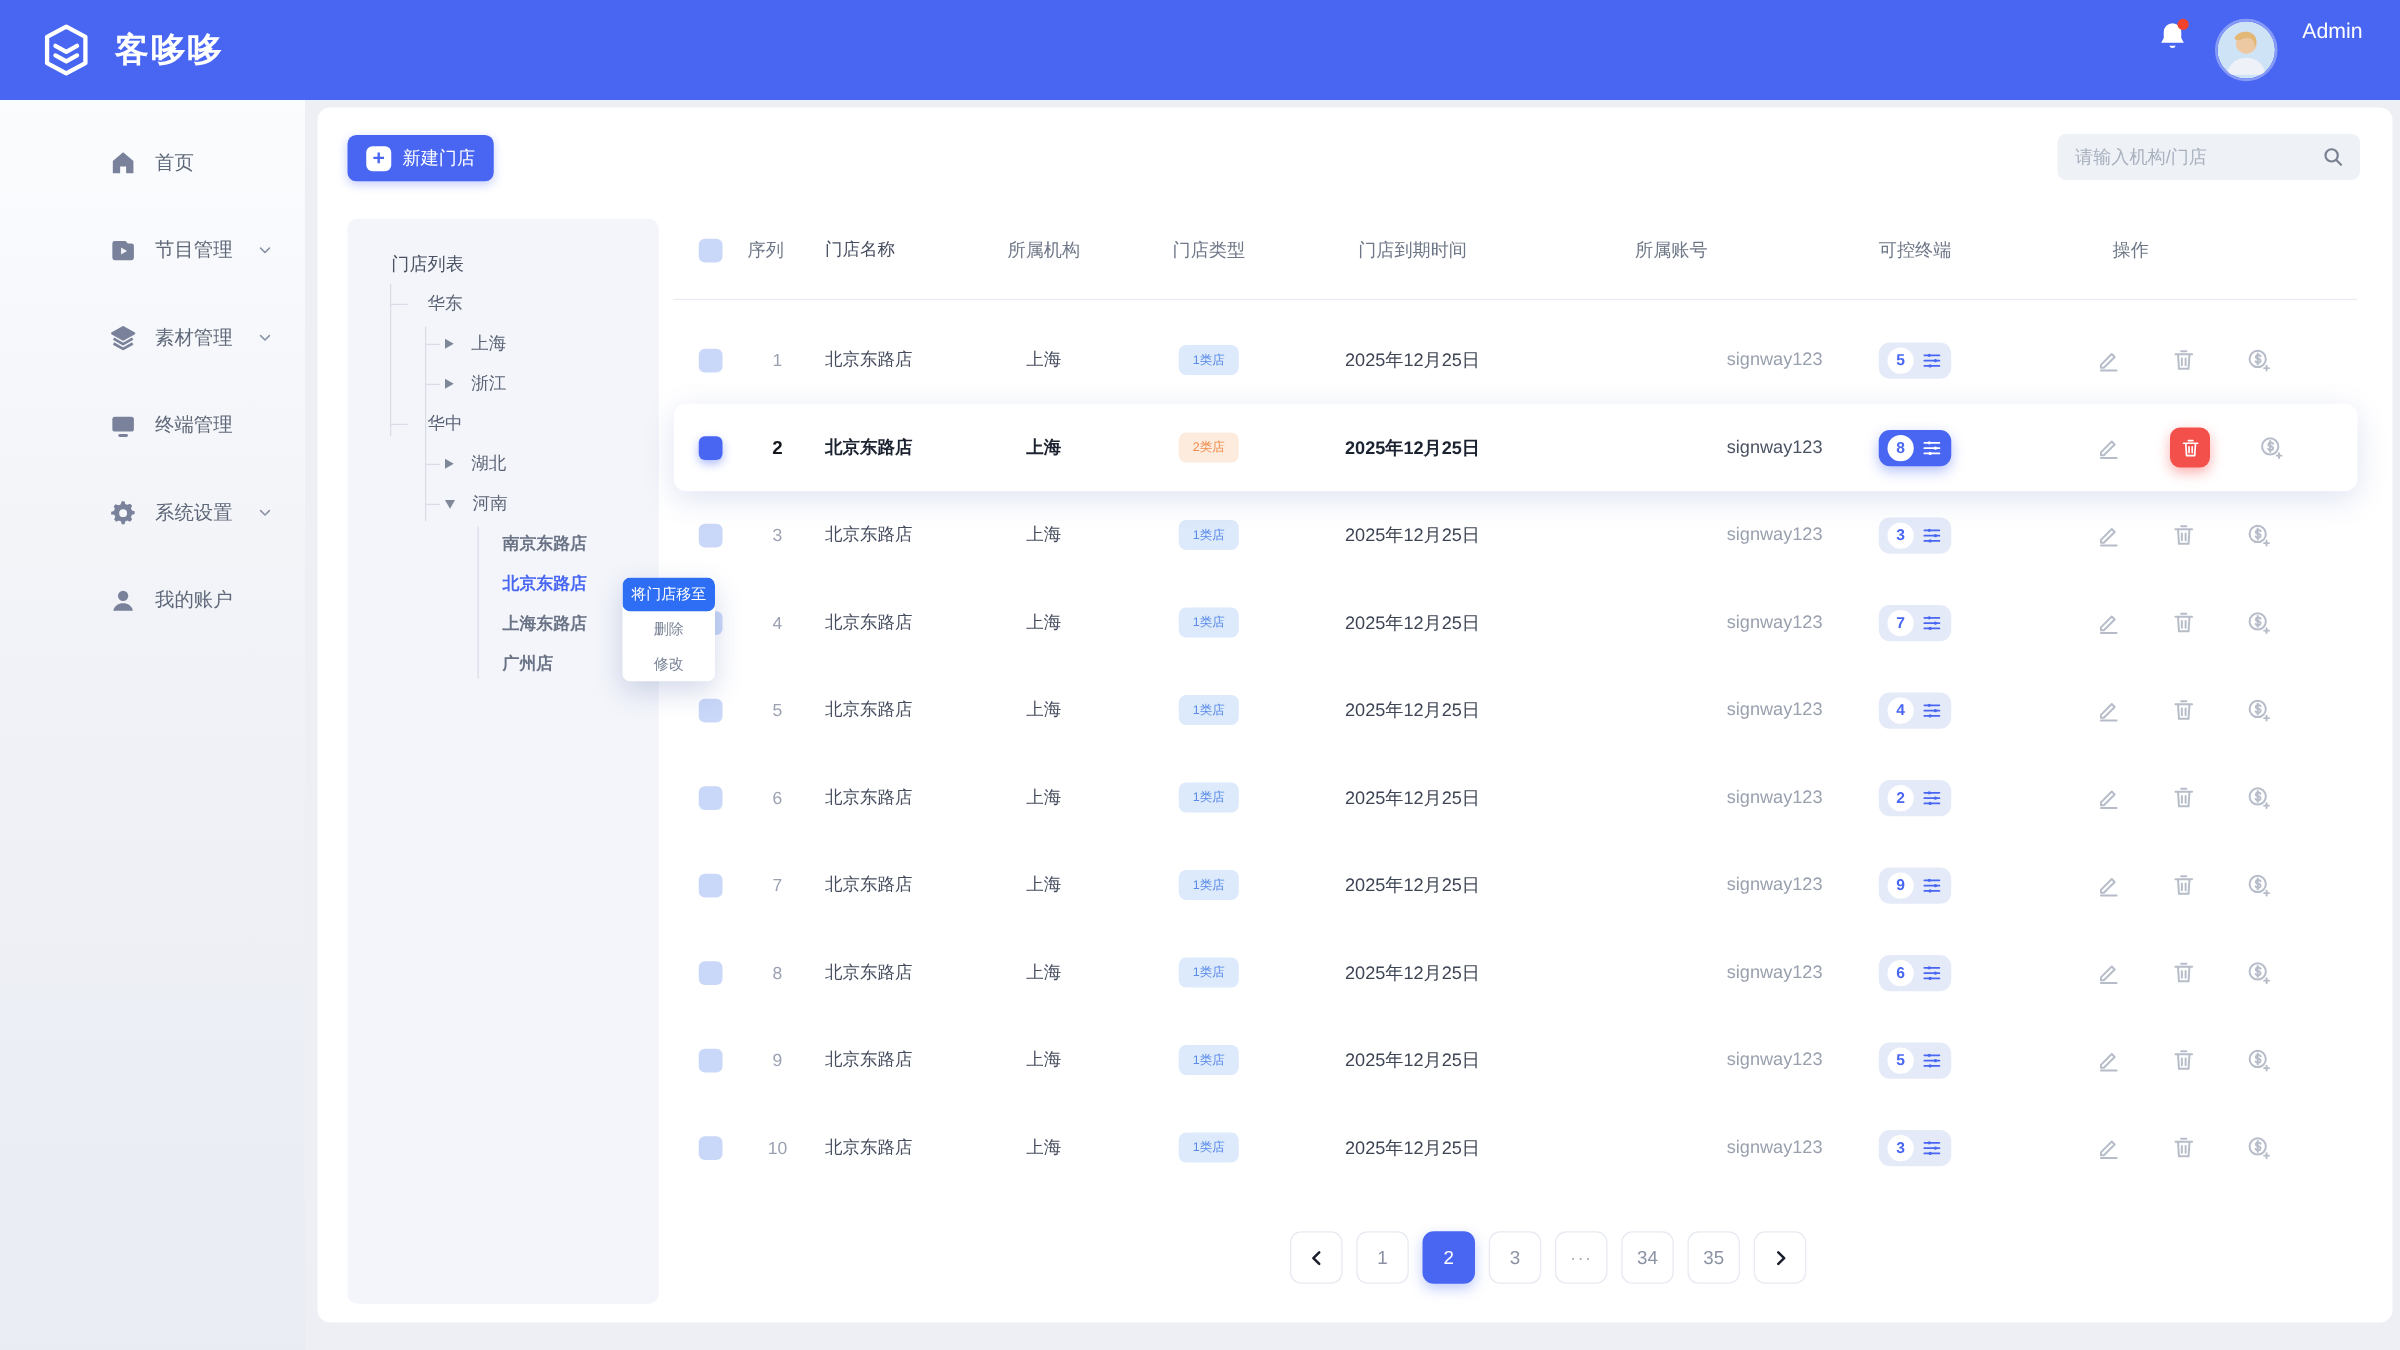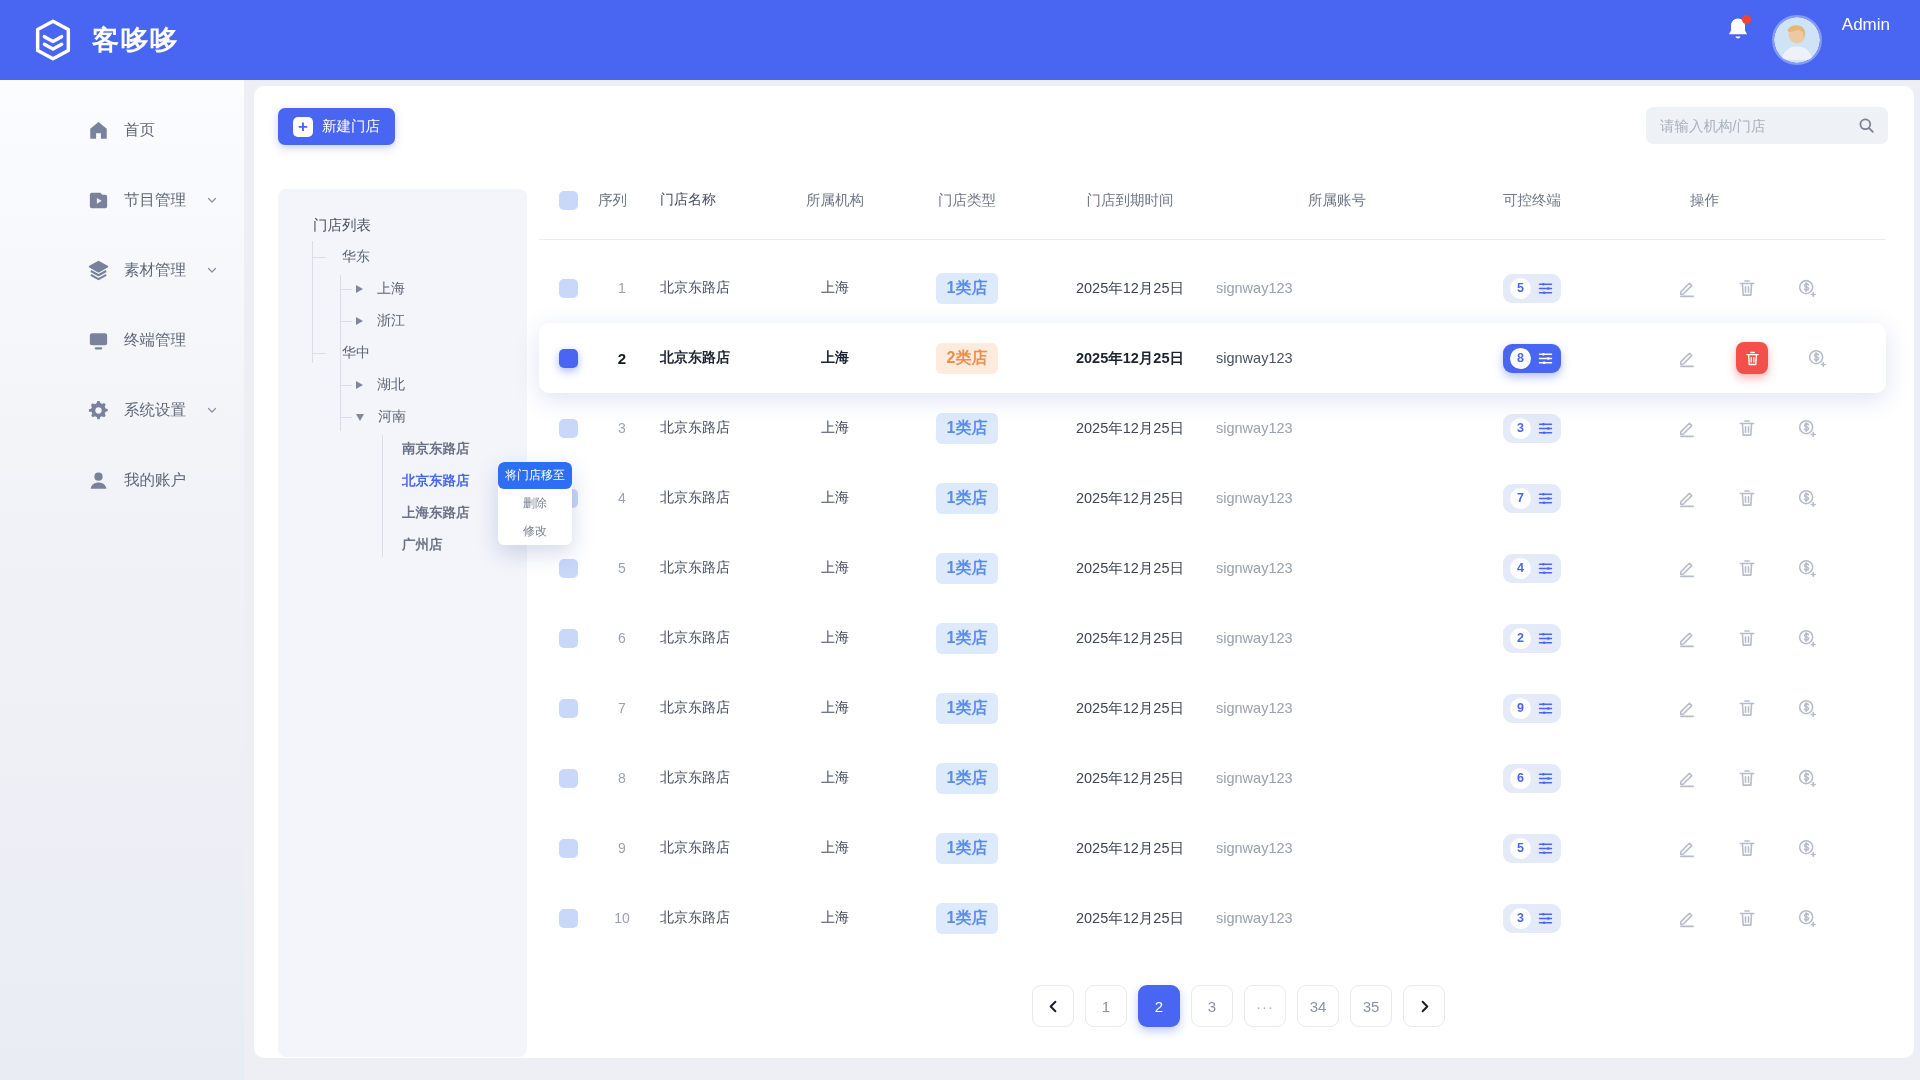--- a/index.html
+++ b/index.html
@@ -29,21 +29,21 @@
 
   
   .btn-new{position:absolute;left:24px;top:22px;height:37px;display:inline-flex;align-items:center;gap:9px;background:var(--primary);color:#fff;border:none;border-radius:7px;padding:0 15px;font-size:14.5px;cursor:pointer;box-shadow:0 3px 8px rgba(72,102,242,.3);}
   .plus-box{width:20px;height:20px;background:#fff;border-radius:5px;color:var(--primary);font-size:17px;font-weight:bold;display:flex;align-items:center;justify-content:center;line-height:1;}
   .search-box{position:absolute;right:26px;top:21px;width:242px;height:37px;background:#eef1f6;border-radius:7px;display:flex;align-items:center;padding:0 12px;box-sizing:border-box;}
   .search-box input{flex:1;border:none;background:transparent;outline:none;font-size:14.5px;color:#6b7383;font-family:inherit;}
   .search-box input::placeholder{color:#a9b1bf;}
   .search-ico{width:19px;height:19px;color:#78818f;cursor:pointer;}
 
   
-  .tree-panel{position:absolute;left:24px;top:103px;width:249px;height:868px;background:#f3f5fa;border-radius:8px;overflow:visible;}
+  .tree-panel{position:absolute;left:24px;top:89px;width:249px;height:868px;background:#f3f5fa;border-radius:8px;overflow:visible;}
   .tree{position:relative;padding-top:20px;}
   .t-row{position:relative;height:32px;display:flex;align-items:center;font-size:14px;color:#5a6375;cursor:pointer;white-space:nowrap;}
   .t-root{padding-left:27px;gap:8px;font-size:14.5px;color:#4a5263;}
   .t-region{padding-left:56px;gap:8px;}
   .t-province{padding-left:78px;gap:7px;}
   .t-store{padding-left:112px;gap:12px;font-size:13.5px;color:#6a7385;font-weight:bold;}
   .t-store .t-ico{color:#7c86a0;}
   .t-row .t-ico{flex:0 0 auto;color:#6d7689;}
   .t-row.selected{color:var(--primary);}
   .t-row.selected .t-ico{color:var(--primary);}
@@ -64,27 +64,27 @@
   .thead{position:absolute;left:285px;top:92px;width:1347px;height:44px;display:grid;grid-template-columns:59px 48px 134px 110px 154px 172px 242px 148px 280px;align-items:center;color:#6e7787;font-size:14.5px;}
   .thead-line{position:absolute;left:285px;top:153px;width:1347px;height:1px;background:#e9edf3;}
   .rows{position:absolute;left:285px;top:167px;width:1347px;}
   .trow{height:70px;display:grid;grid-template-columns:59px 48px 134px 110px 154px 172px 242px 148px 280px;align-items:center;}
   .trow.selected{background:#fff;border-radius:10px;box-shadow:0 6px 24px rgba(80,100,190,.18);position:relative;z-index:5;}
   .c-center{display:flex;justify-content:center;}
   .c-name{padding-left:14px;font-size:14px;color:#454d5e;}
   .c-seq{text-align:center;font-size:14px;color:#9aa2b1;}
   .c-org{text-align:center;font-size:14px;color:#454d5e;}
   .c-date{text-align:center;font-size:14.5px;color:#3e4554;}
-  .c-account{text-align:left;font-size:14.5px;color:#99a0ae;}
+  .c-account{text-align:right;font-size:14.5px;color:#99a0ae;}
   .trow.selected .c-seq{color:#15181f;font-weight:bold;font-size:15px;}
   .trow.selected .c-name,.trow.selected .c-org,.trow.selected .c-date{font-weight:bold;color:#1b2230;}
   .trow.selected .c-account{color:#4a5263;}
   .checkbox{width:19px;height:19px;border-radius:5px;background:#c9d7f8;cursor:pointer;}
   .checkbox.checked{background:var(--primary);box-shadow:0 3px 8px rgba(72,102,242,.45);}
-  .type-badge{display:inline-block;padding:5px 11px;border-radius:6px;font-size:16px;font-weight:bold;}
+  .type-badge{display:inline-block;padding:5px 11px;border-radius:6px;font-size:10px;}
   .type1{background:var(--type1-bg);color:var(--type1-text);}
   .type2{background:var(--type2-bg);color:var(--type2-text);}
   .term-badge{display:inline-flex;align-items:center;gap:6px;background:#e4eaf8;border-radius:9px;padding:4px 7px;cursor:pointer;}
   .term-num{width:21px;height:21px;border-radius:50%;background:#fff;color:var(--primary);font-size:12.5px;font-weight:bold;display:flex;align-items:center;justify-content:center;}
   .term-badge .sliders{color:var(--primary);width:17px;height:17px;}
   .term-badge.active{background:var(--primary);box-shadow:0 4px 10px rgba(72,102,242,.4);}
   .term-badge.active .sliders{color:#fff;}
   .c-ops{display:flex;align-items:center;gap:38px;padding-left:70px;}
   .op-btn{width:22px;height:22px;color:#b6bdc9;cursor:pointer;display:flex;align-items:center;justify-content:center;}
   .op-btn svg{width:20px;height:20px;}

